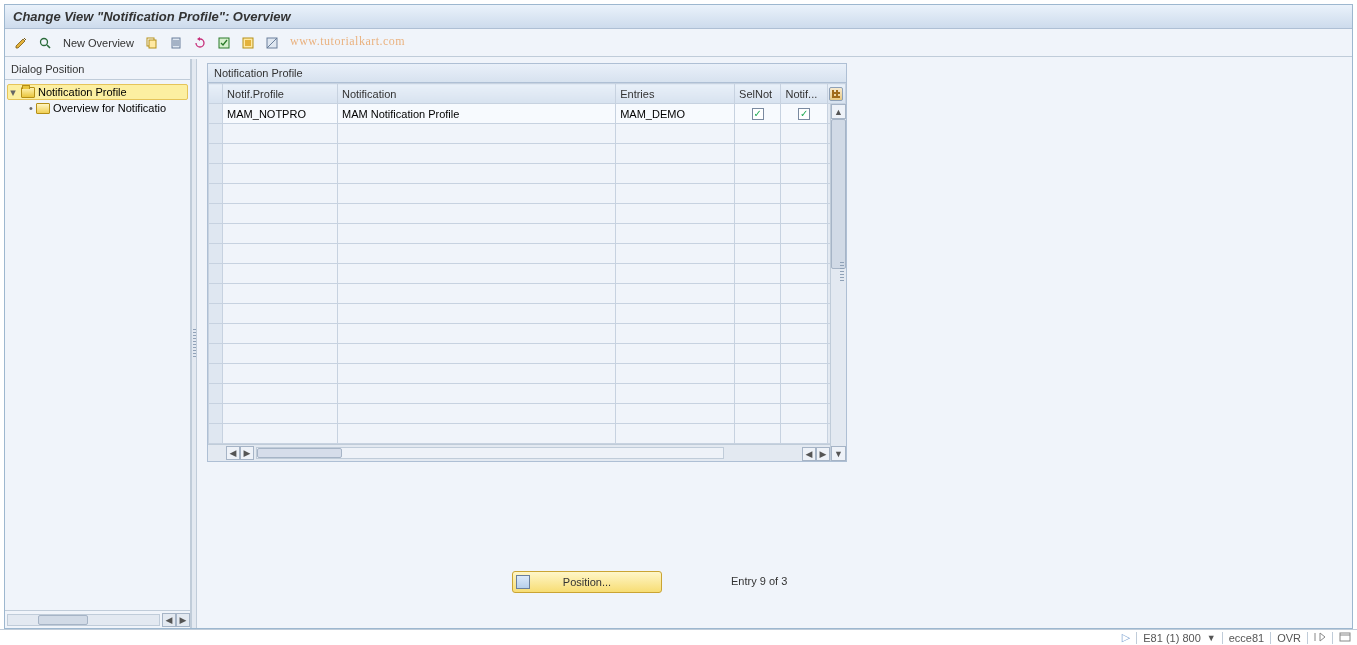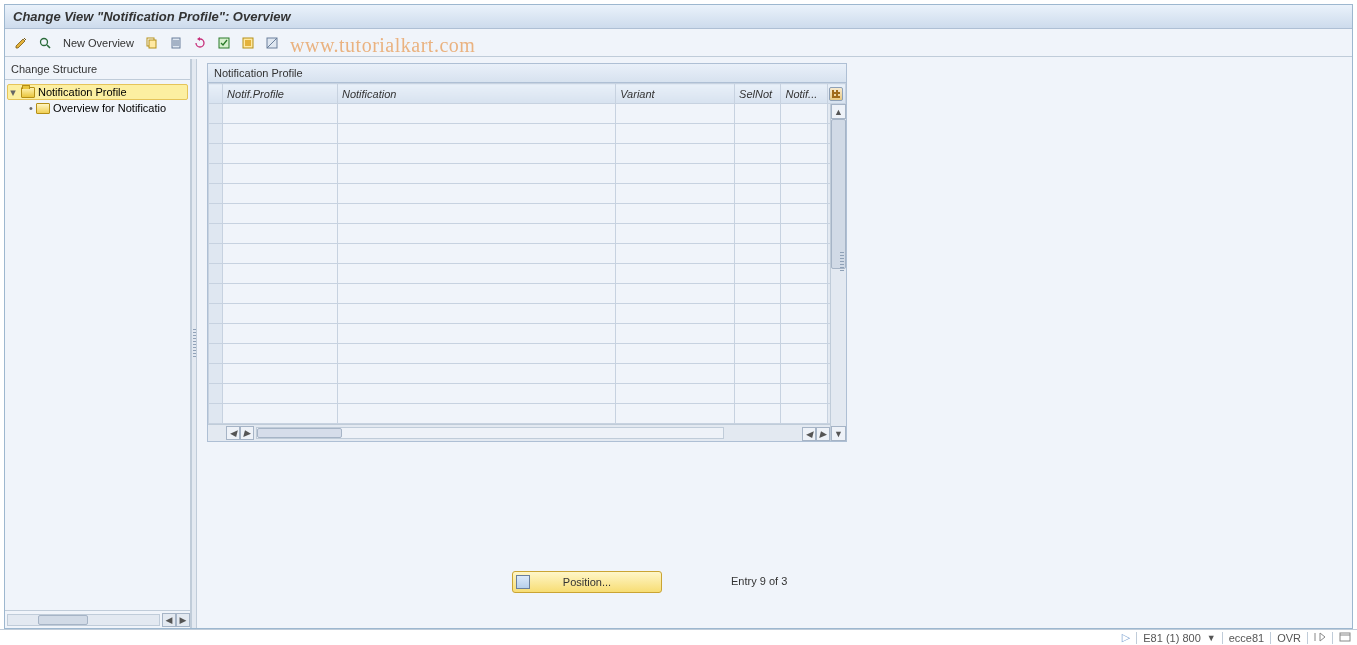--- a/index.html
+++ b/index.html
@@ -3,21 +3,21 @@
 <meta charset="utf-8">
 <style>
   * { box-sizing: border-box; font-family: Arial, Helvetica, sans-serif; font-size: 11px; }
   html, body { margin:0; padding:0; width:1357px; height:645px; background:#fff; overflow:hidden; }
   .app { width:1357px; height:645px; position:relative; padding:4px; }
   .frame { border:1px solid #9db7cf; background:#f0f4fa; height:625px; position:relative; }
   .title-bar { height:24px; background:linear-gradient(180deg,#eaf2fb 0%,#cddbec 100%); border-bottom:1px solid #aebfd4; padding:4px 8px; font-weight:bold; font-style:italic; font-size:13px; color:#333; }
   .toolbar { height:28px; border-bottom:1px solid #c0ccd9; padding:3px 6px; display:flex; align-items:center; gap:4px; position:relative; }
   .tool-btn { display:inline-flex; align-items:center; justify-content:center; width:20px; height:20px; border:1px solid transparent; border-radius:3px; cursor:pointer; }
   .toolbar .link-label { padding:0 4px; cursor:pointer; color:#333; }
-  .watermark { position:absolute; left:285px; top:5px; font-size:20px; color:#e9a76b; opacity:.85; letter-spacing:.5px; font-family: Georgia, serif; }
+  .watermark { position:absolute; left:285px; top:5px; font-size:12px; color:#e9a76b; opacity:.85; letter-spacing:.5px; font-family: Georgia, serif; }
   .body-area { position:absolute; top:54px; bottom:0; left:0; right:0; display:flex; }
   .sidebar { width:186px; border-right:1px solid #c0ccd9; display:flex; flex-direction:column; }
   .sidebar-title { padding:4px 6px; border-bottom:1px solid #c0ccd9; color:#333; }
   .tree { flex:1; padding:4px 2px; overflow:hidden; }
   .tree-row { display:flex; align-items:center; height:16px; white-space:nowrap; overflow:hidden; }
   .tree-row.selected { background:#fcefa1; border:1px solid #e5c45a; border-radius:2px; }
   .tree-toggle { width:10px; text-align:center; color:#666; cursor:pointer; }
   .folder-icon { width:14px; height:11px; margin:0 3px; display:inline-block; }
   .folder-open { background:linear-gradient(180deg,#fff2b0,#e9c63e); border:1px solid #b58f17; border-radius:1px; position:relative; }
   .folder-open:before { content:""; position:absolute; top:-3px; left:0; width:6px; height:3px; background:#e9c63e; border:1px solid #b58f17; border-bottom:none; border-radius:1px 1px 0 0; }
@@ -27,21 +27,21 @@
   .hscroll-thumb { position:absolute; left:30px; top:0; bottom:0; width:50px; background:#d1dae6; border:1px solid #a6b4c6; border-radius:2px; }
   .hscroll-btn { width:14px; height:14px; border:1px solid #a6b4c6; background:#e3e9f1; display:flex; align-items:center; justify-content:center; font-size:9px; color:#555; cursor:pointer; }
 
   .splitter { width:6px; background:#e3e9f1; border-left:1px solid #c0ccd9; border-right:1px solid #c0ccd9; position:relative; cursor:col-resize; }
   .split-handle { position:absolute; top:50%; left:1px; width:3px; height:30px; transform:translateY(-50%); background:repeating-linear-gradient(180deg,#8fa1b7 0 1px,transparent 1px 3px); }
 
   .main { flex:1; position:relative; padding:4px 6px 0 6px; }
   
   .group { border:1px solid #aebfd4; width:640px; margin-left:4px; background:#f2f6fb; }
   .group-title { padding:3px 6px; background:linear-gradient(180deg,#e9f0f9,#d7e2ef); border-bottom:1px solid #aebfd4; color:#333; }
-  .grid { position:relative;font-style:italic; }
+  .grid { position:relative; }
   .grid table { border-collapse:collapse; width:100%; table-layout:fixed; }
   .grid th, .grid td { border:1px solid #c7d2e0; height:20px; padding:0 4px; text-align:left; background:#f7fafe; overflow:hidden; white-space:nowrap; }
   .grid th { background:linear-gradient(180deg,#e9f0f9,#d7e2ef); font-weight:normal; color:#333; position:relative; }
   .grid td.rowsel { background:#dfe7f1; width:14px; padding:0; }
   .grid td.empty { background:#f0f4fa; }
   .grid td.editing { background:#ffffff; }
   .f4-btn { width:14px; height:14px; border:1px solid #8fa1b7; background:linear-gradient(180deg,#fff,#d7e2ef); border-radius:2px; display:inline-flex; align-items:center; justify-content:center; font-size:8px; cursor:pointer; margin-left:2px; }
   .chk { width:12px; height:12px; border:1px solid #7a8aa0; background:#fff; display:inline-flex; align-items:center; justify-content:center; font-size:10px; color:#2a5; margin:auto; }
   .cfg-btn { width:14px; height:14px; border:1px solid #8fa1b7; background:linear-gradient(180deg,#f7ead0,#e9c980); border-radius:2px; display:inline-flex; align-items:center; justify-content:center; cursor:pointer; }
   .cfg-btn span{display:block;width:8px;height:8px;background:repeating-linear-gradient(90deg,#a06b1a 0 2px,transparent 2px 4px),repeating-linear-gradient(0deg,#a06b1a 0 2px,transparent 2px 4px);} 
@@ -124,21 +124,21 @@
         <svg width="14" height="14" viewBox="0 0 14 14">
             <rect x="2" y="2" width="10" height="10" fill="#dfe7f1" stroke="#6a7f9b"></rect>
             <line x1="2" y1="12" x2="12" y2="2" stroke="#6a7f9b"></line>
           </svg>
       </span>
       <span class="watermark">www.tutorialkart.com</span>
     </div>
 
     <div class="body-area">
       <div class="sidebar">
-        <div class="sidebar-title">Change Structure</div>
+        <div class="sidebar-title">Dialog Position</div>
         <div class="tree">
           <div class="tree-row selected">
             <span class="tree-toggle">▾</span>
             <span class="folder-icon folder-open"></span>
             <span>Notification Profile</span>
           </div>
           <div class="tree-row" style="padding-left:22px;">
             <span style="width:4px;display:inline-block;color:#666;">•</span>
             <span class="folder-icon folder-closed"></span>
             <span>Overview for Notificatio</span>
@@ -169,31 +169,40 @@
                   <col class="c3">
                   <col class="c4">
                   <col class="c5">
                   <col class="c-cfg">
               </colgroup>
               <thead>
                 <tr>
                   <th></th>
                   <th>Notif.Profile</th>
                   <th>Notification</th>
-                  <th>Variant</th>
+                  <th>Entries</th>
                   <th>SelNot</th>
                   <th>Notif...</th>
                   <th style="text-align:center;padding:0;">
                     <span class="cfg-btn">
                         <span></span>
                       </span>
                   </th>
                 </tr>
               </thead>
               <tbody id="grid-body">
+                  <tr>
+                    <td class="rowsel"></td>
+                    <td>MAM_NOTPRO</td>
+                    <td class="">MAM Notification Profile</td>
+                    <td class="">MAM_DEMO</td>
+                    <td class="" style="text-align:center;"><span class="chk">✓</span></td>
+                    <td class="" style="text-align:center;"><span class="chk">✓</span></td>
+                    <td class="rowsel" style="background:#e3e9f1;"></td>
+                  </tr>
                   <tr>
                     <td class="rowsel"></td>
                     <td class="empty"></td>
                     <td class="empty"></td>
                     <td class="empty"></td>
                     <td class="empty"></td>
                     <td class="empty"></td>
                     <td class="rowsel" style="background:#e3e9f1;"></td>
                   </tr>
                   <tr>

